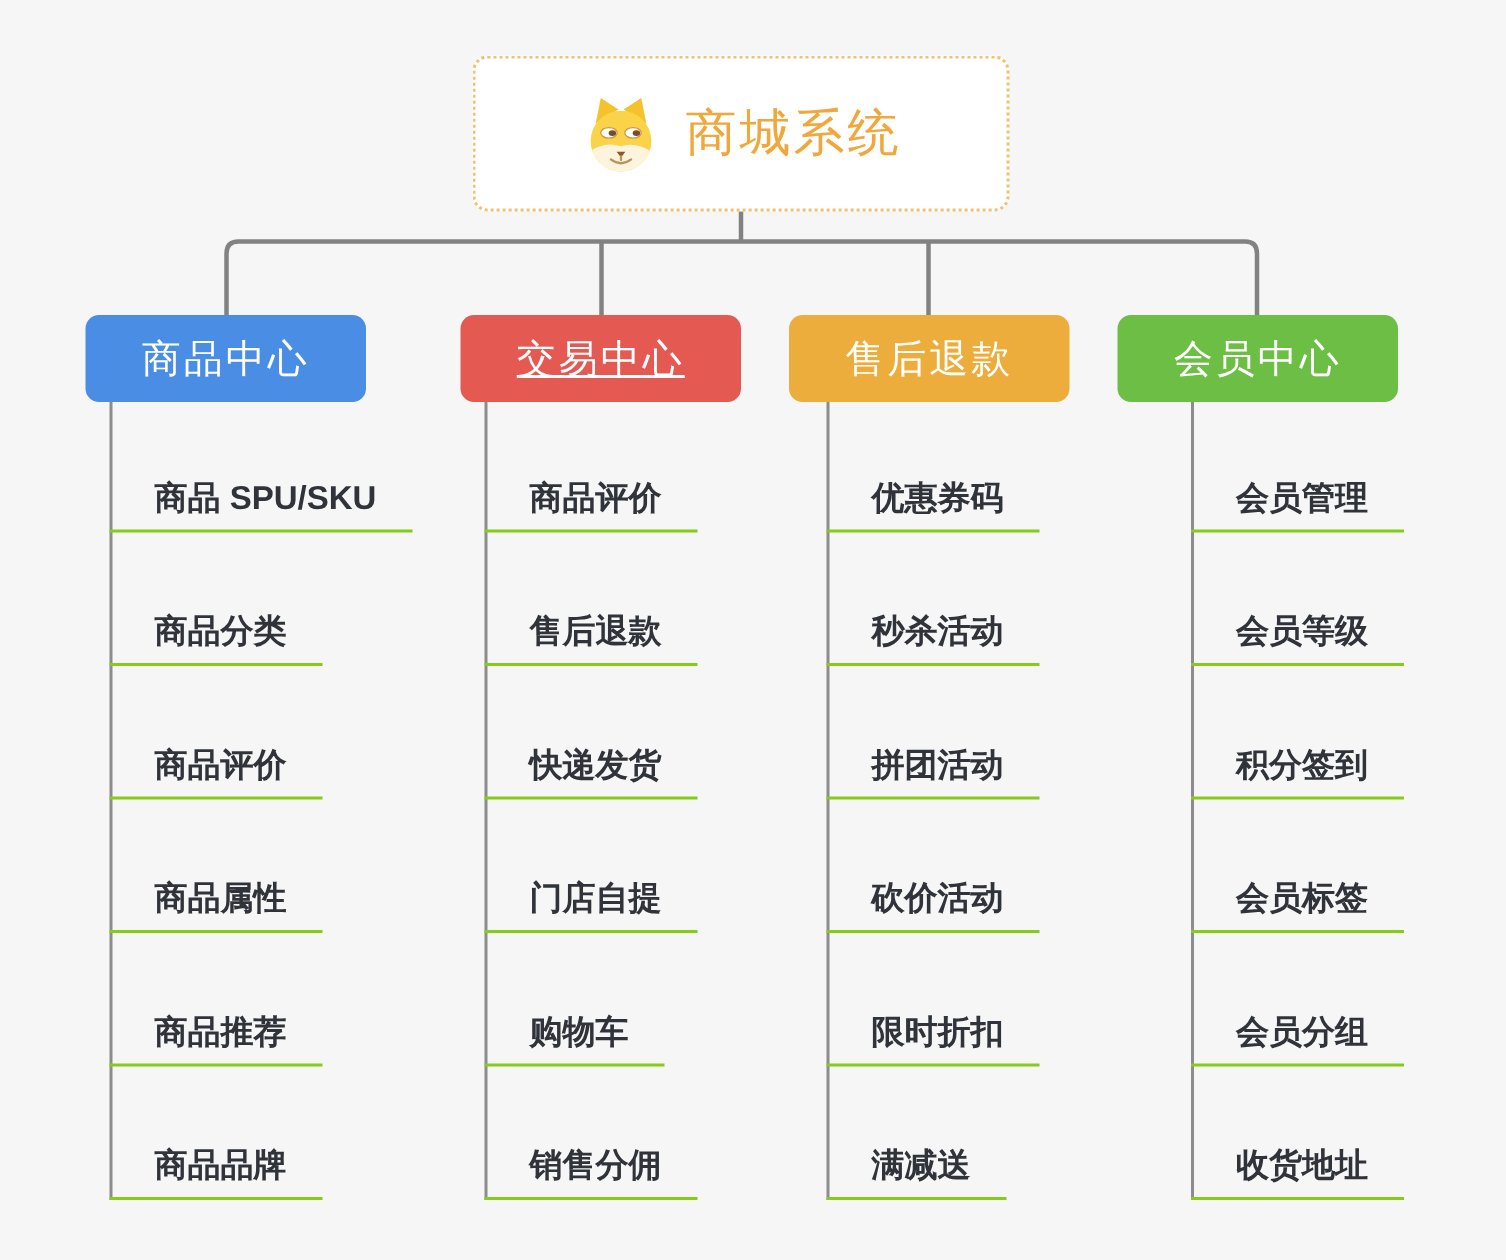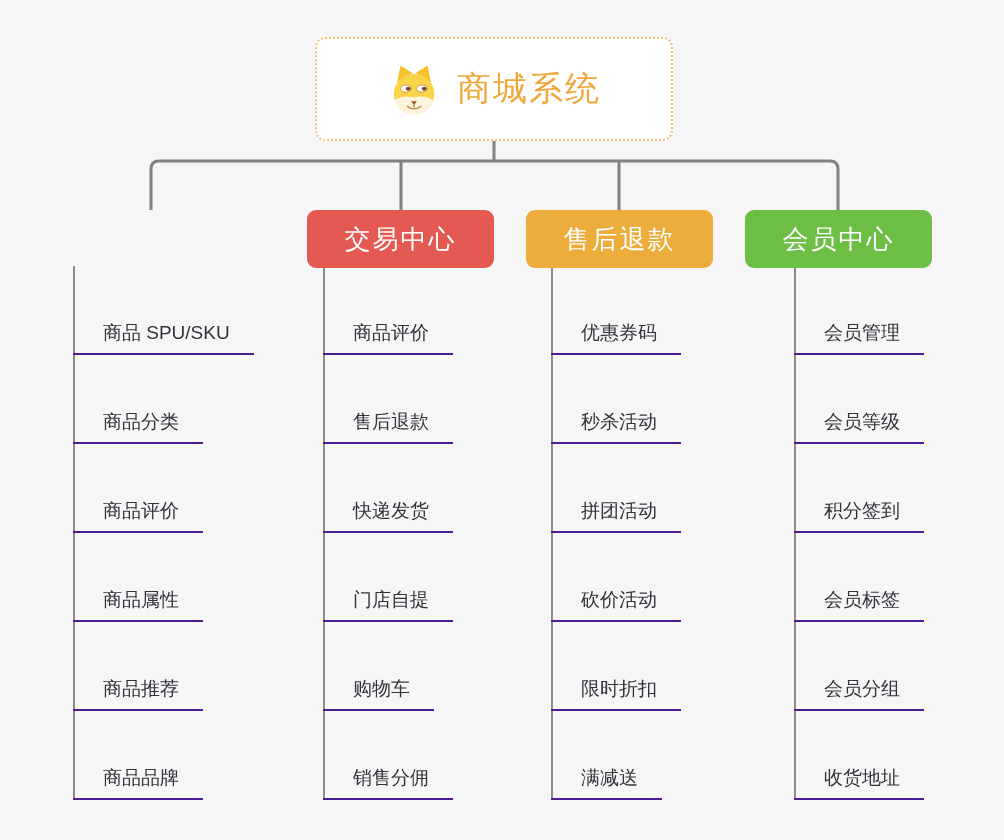--- a/index.html
+++ b/index.html
@@ -76,25 +76,26 @@
   .leaf-column-4 { left: 761px; margin-left: 33px; }
   .leaf {
     height: 89px;
     display: flex;
     align-items: flex-end;
   }
   .leaf-label {
     display: inline-block;
     margin-left: -2px;
     padding: 0 24px 9px 30px;
-    border-bottom: 2px solid #4c1d95;
-    font-size: 19px;
+    border-bottom: 2px solid #84cc16;
+    font-size: 22px;
     line-height: 1.15;
     color: #30343a;
     white-space: nowrap;
+    font-weight: bold;
   }
 </style>
 </head>
 <body>
 
 <div id="canvas">
 
   <svg id="connectors" width="1004" height="840">
     <g stroke="#828282" stroke-width="3" fill="none">
       <path d="M494 141 V 161"></path>
@@ -118,21 +119,24 @@
       <ellipse cx="22.5" cy="31.5" rx="6.5" ry="4.2" fill="#ffffff" stroke="#c79a4b" stroke-width="1"></ellipse>
       <ellipse cx="41.5" cy="31.5" rx="6.5" ry="4.2" fill="#ffffff" stroke="#c79a4b" stroke-width="1"></ellipse>
       <ellipse cx="25.2" cy="31.7" rx="3" ry="2.3" fill="#7a4c21"></ellipse>
       <ellipse cx="44.2" cy="31.7" rx="3" ry="2.3" fill="#7a4c21"></ellipse>
       <path d="M28.5 46.5 h7 l-3.5 4.5 Z" fill="#8a5a2a"></path>
       <path d="M32 50 V 53 M24 52.5 Q32 58.5 40 52.5" stroke="#bd9357" stroke-width="1.8" fill="none" stroke-linecap="round"></path>
     </svg>
     <span class="root-title">商城系统</span>
   </div>
 
-  <div class="branch-box branch-col-2" style="background-color: rgb(228, 90, 82);">
+  <div class="branch-box branch-col-1" style="background-color: rgb(74, 141, 228);">
+    <span>商品中心</span>
+  </div>
+  <div class="branch-box branch-col-2" style="background-color: rgb(228, 90, 82); text-decoration: underline;">
     <span>交易中心</span>
   </div>
   <div class="branch-box branch-col-3" style="background-color: rgb(236, 173, 60);">
     <span>售后退款</span>
   </div>
   <div class="branch-box branch-col-4" style="background-color: rgb(108, 190, 68);">
     <span>会员中心</span>
   </div>
 
   <div class="leaf-column leaf-column-1">

